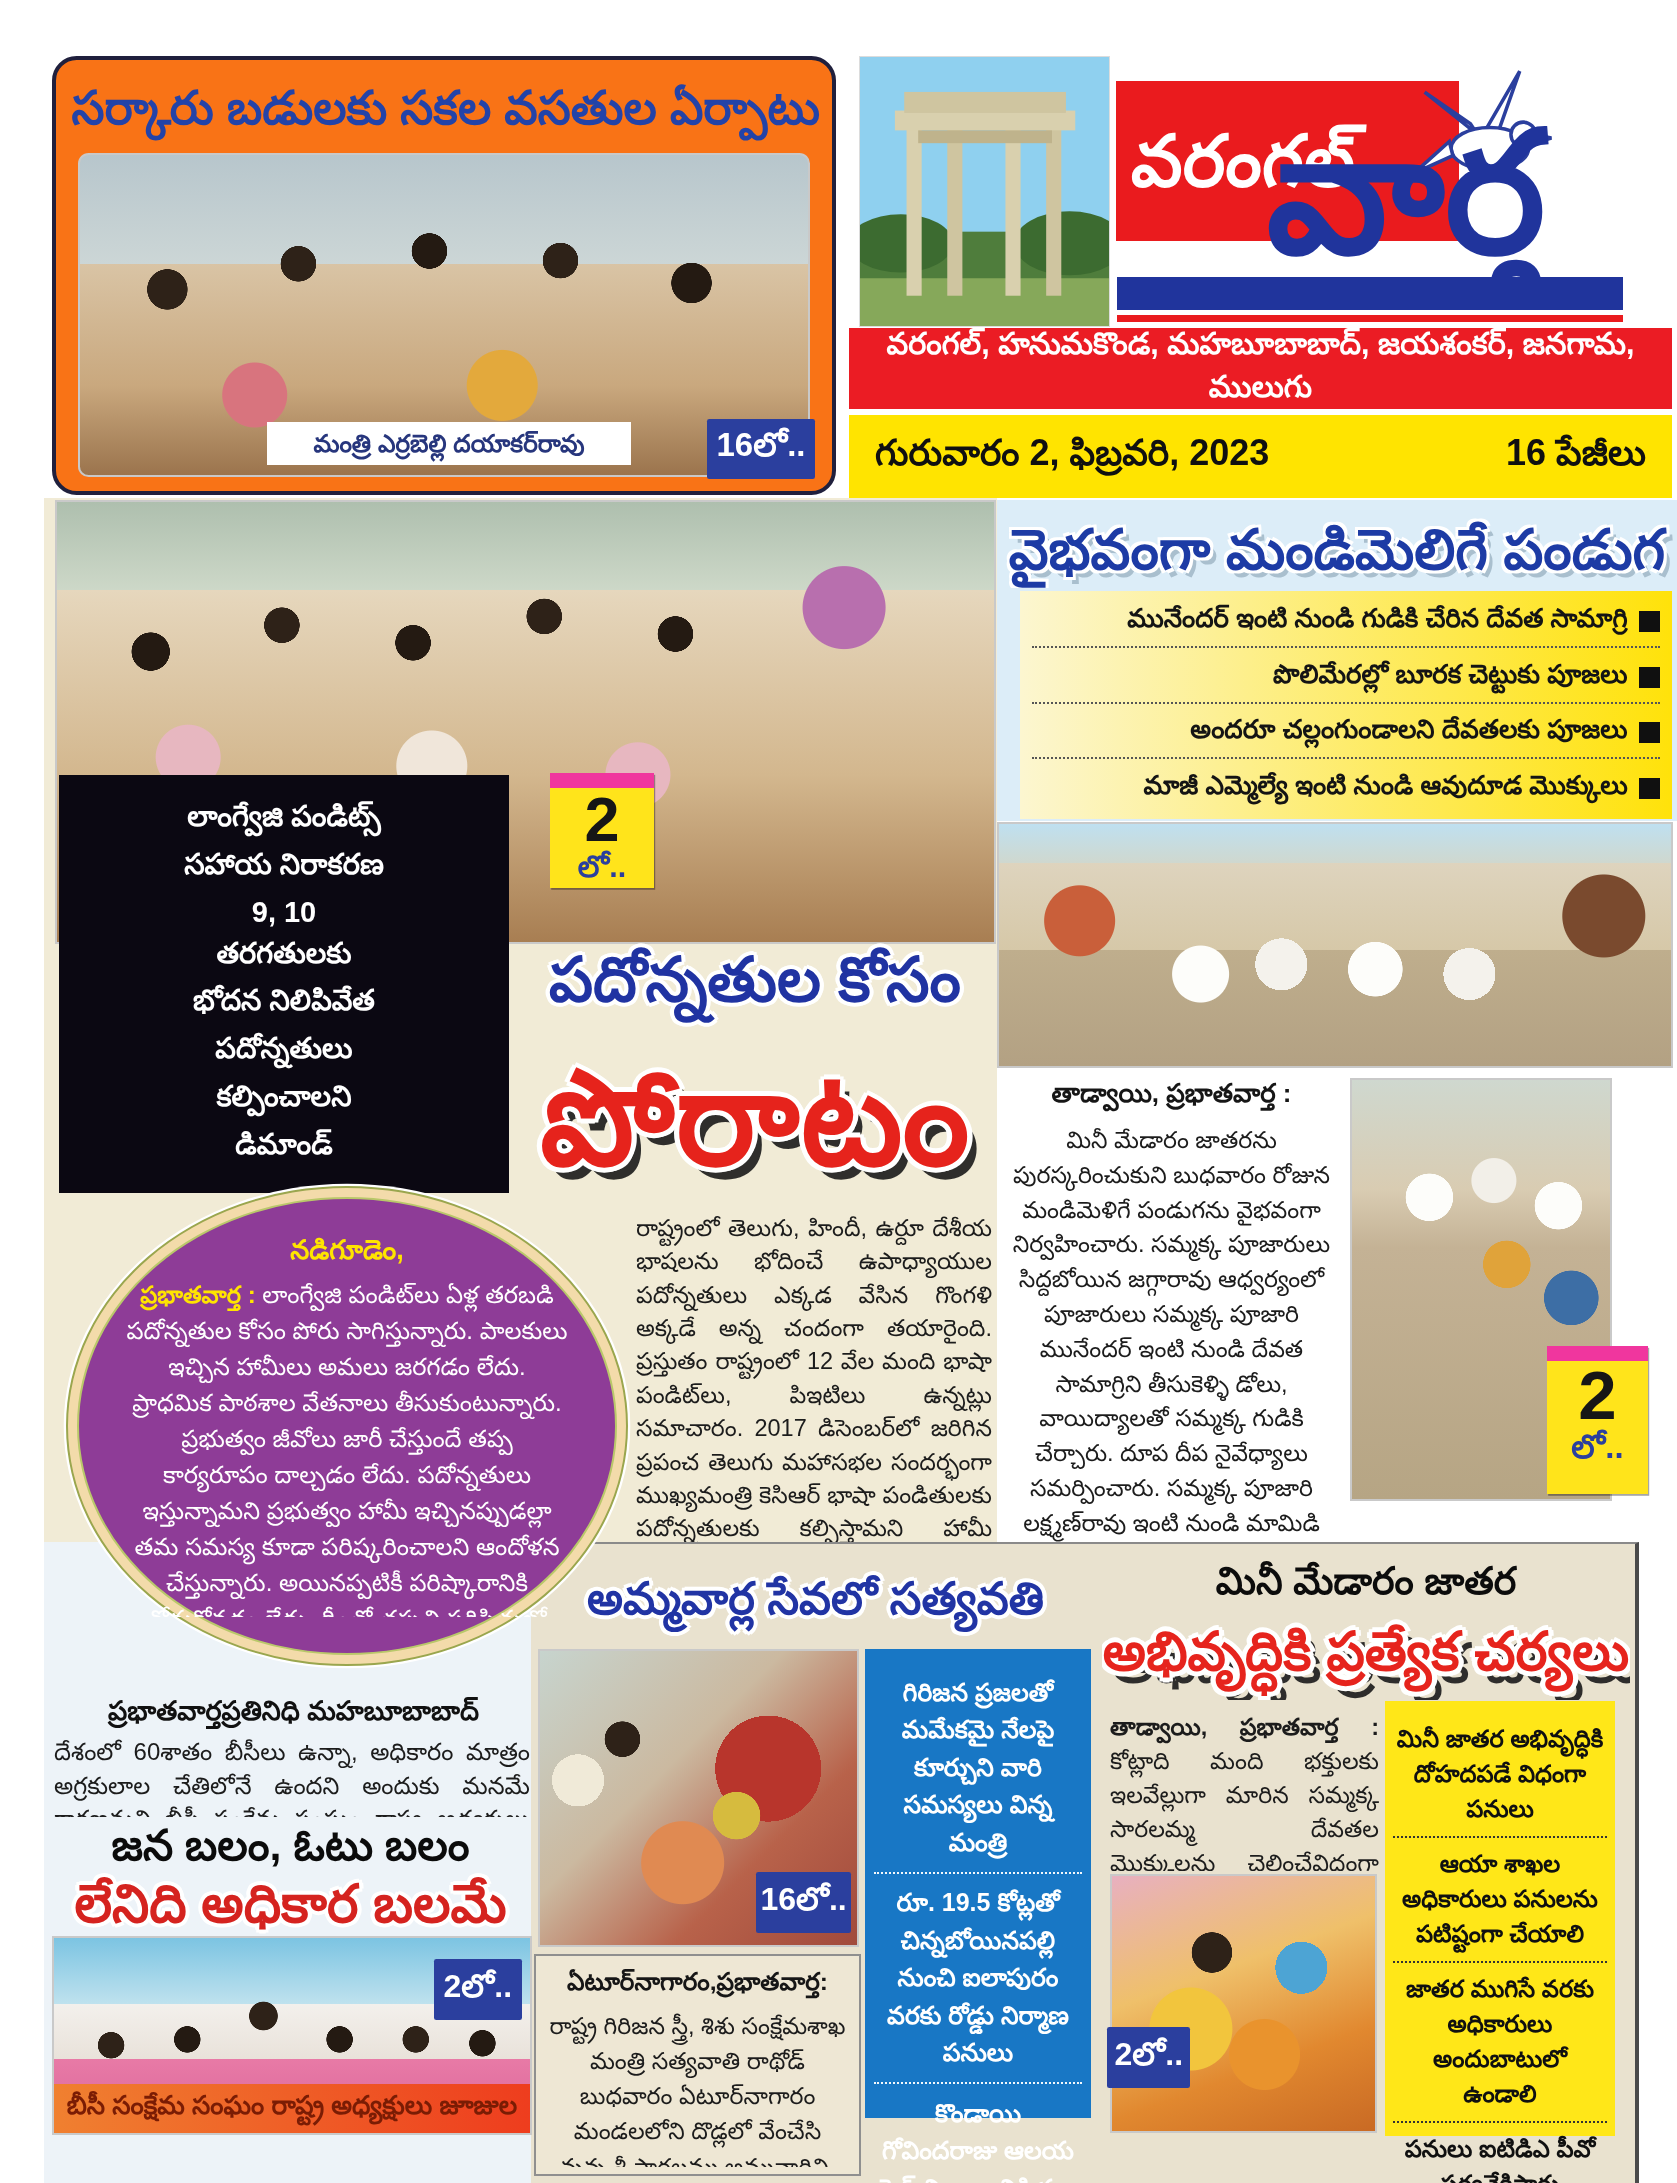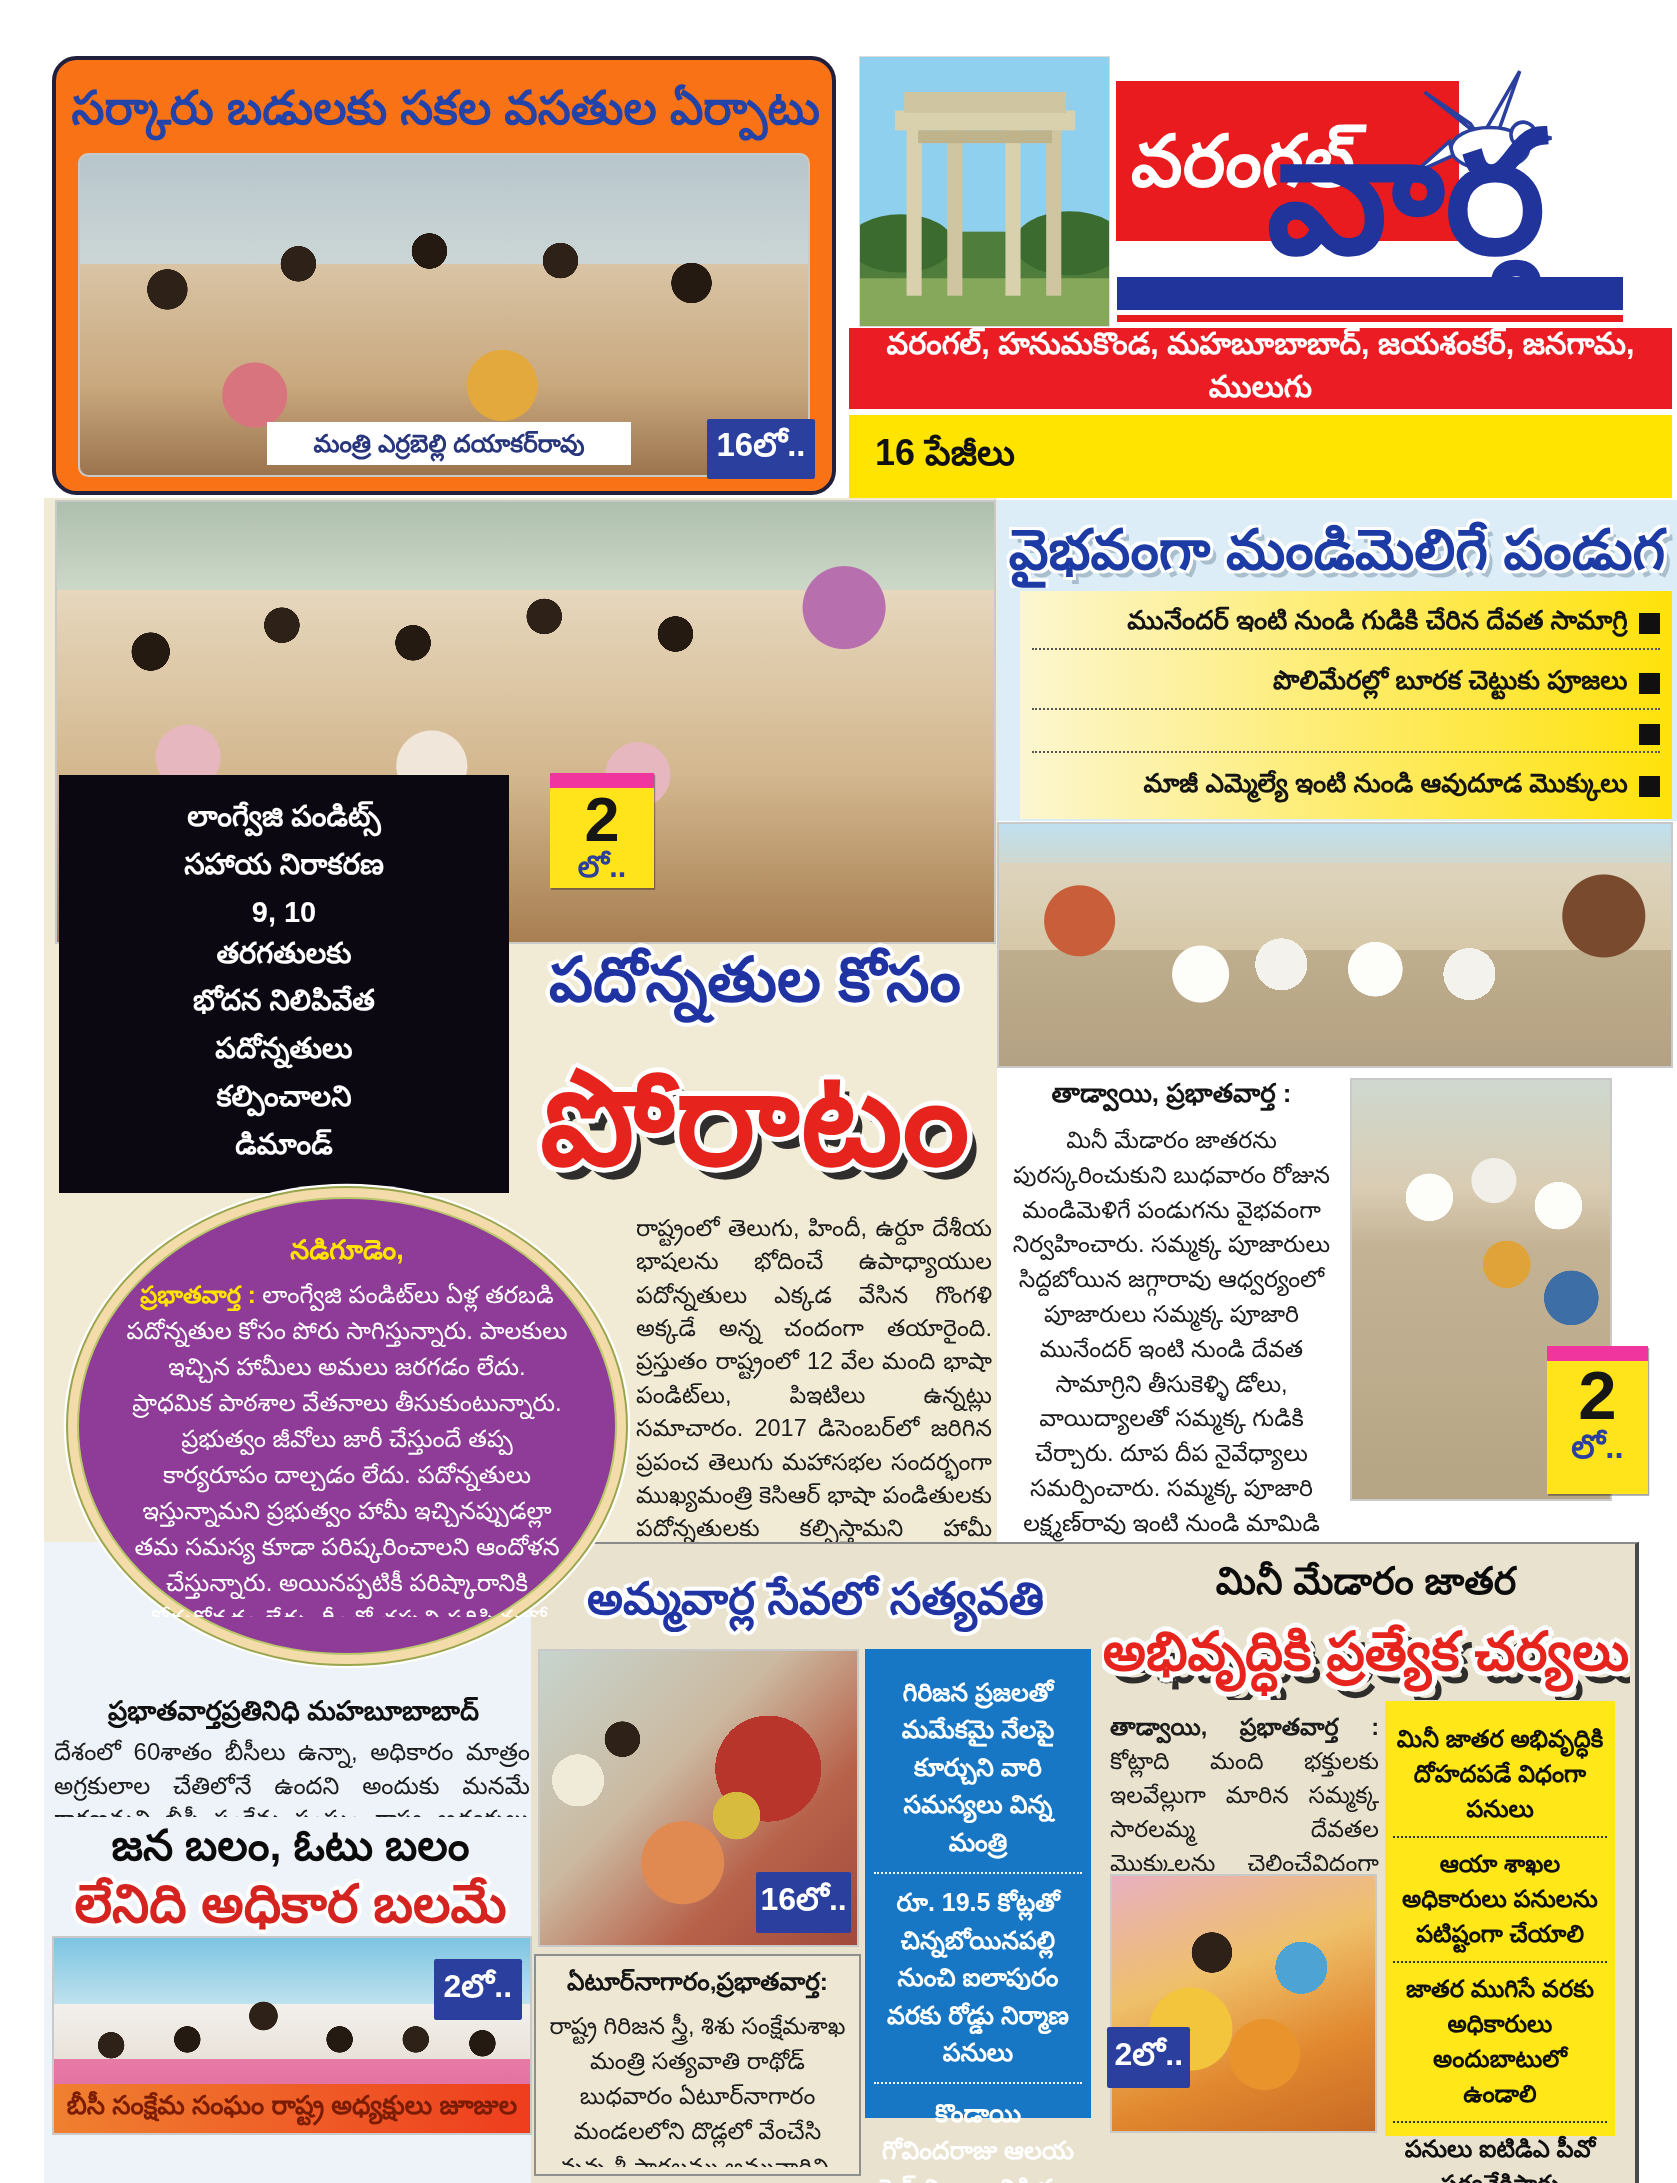--- a/index.html
+++ b/index.html
@@ -101,20 +101,21 @@
               font-size:170px;line-height:188px;text-align:center;">వార్త</div>
   <div class="abs" style="left:1117px;top:277px;width:506px;height:33px;background:#20349c;"></div>
   <div class="abs" style="left:1117px;top:315px;width:506px;height:7px;background:#ea1b1e;"></div>
 
   <div class="abs center clip" style="left:849px;top:328px;width:823px;height:81px;background:#eb1c24;color:#fff;
               font-weight:bold;font-size:30.5px;">వరంగల్, హనుమకొండ, మహబూబాబాద్, జయశంకర్, జనగామ, ములుగు</div>
 
   <div class="abs" style="left:849px;top:415px;width:823px;height:83px;background:#ffe400;
               display:flex;align-items:center;justify-content:space-between;padding:0 26px;
               box-sizing:border-box;">
+    <span style="font-size:36px;font-weight:bold;color:#101010;">గురువారం 2, ఫిబ్రవరి, 2023</span>
     <span style="font-size:36px;font-weight:bold;color:#101010;">16 పేజీలు</span>
   </div>
 
   <div class="abs photo" style="left:55px;top:500px;width:941px;height:444px;
               background:
                radial-gradient(circle at 10% 34%, #241a12 0 19px, transparent 19.4px),
                radial-gradient(circle at 24% 28%, #2e2218 0 17.6px, transparent 18px),
                radial-gradient(circle at 38% 32%, #241a12 0 17.6px, transparent 18px),
                radial-gradient(circle at 52% 26%, #2e2218 0 17.6px, transparent 18px),
                radial-gradient(circle at 66% 30%, #241a12 0 17.6px, transparent 18px),
@@ -174,20 +175,21 @@
               justify-content:space-around;">
     <div class="bullet-row" style="font-size:26px;border-bottom:2.9px dotted #555;padding-bottom:5.9px;">
       <span>మునేందర్ ఇంటి నుండి గుడికి చేరిన దేవత సామాగ్రి</span>
         <span class="sq"></span>
     </div>
     <div class="bullet-row" style="font-size:26px;border-bottom:2.9px dotted #555;padding-bottom:5.9px;">
       <span>పొలిమేరల్లో బూరక చెట్టుకు పూజలు</span>
         <span class="sq"></span>
     </div>
     <div class="bullet-row" style="font-size:26px;border-bottom:2.9px dotted #555;padding-bottom:5.9px;">
+      <span>అందరూ చల్లంగుండాలని దేవతలకు పూజలు</span>
         <span class="sq"></span>
     </div>
     <div class="bullet-row" style="font-size:26px;">
       <span>మాజీ ఎమ్మెల్యే ఇంటి నుండి ఆవుదూడ మొక్కులు</span>
         <span class="sq"></span>
     </div>
   </div>
 
   <div class="abs photo" style="left:997px;top:822px;width:676px;height:246px;
               background:

